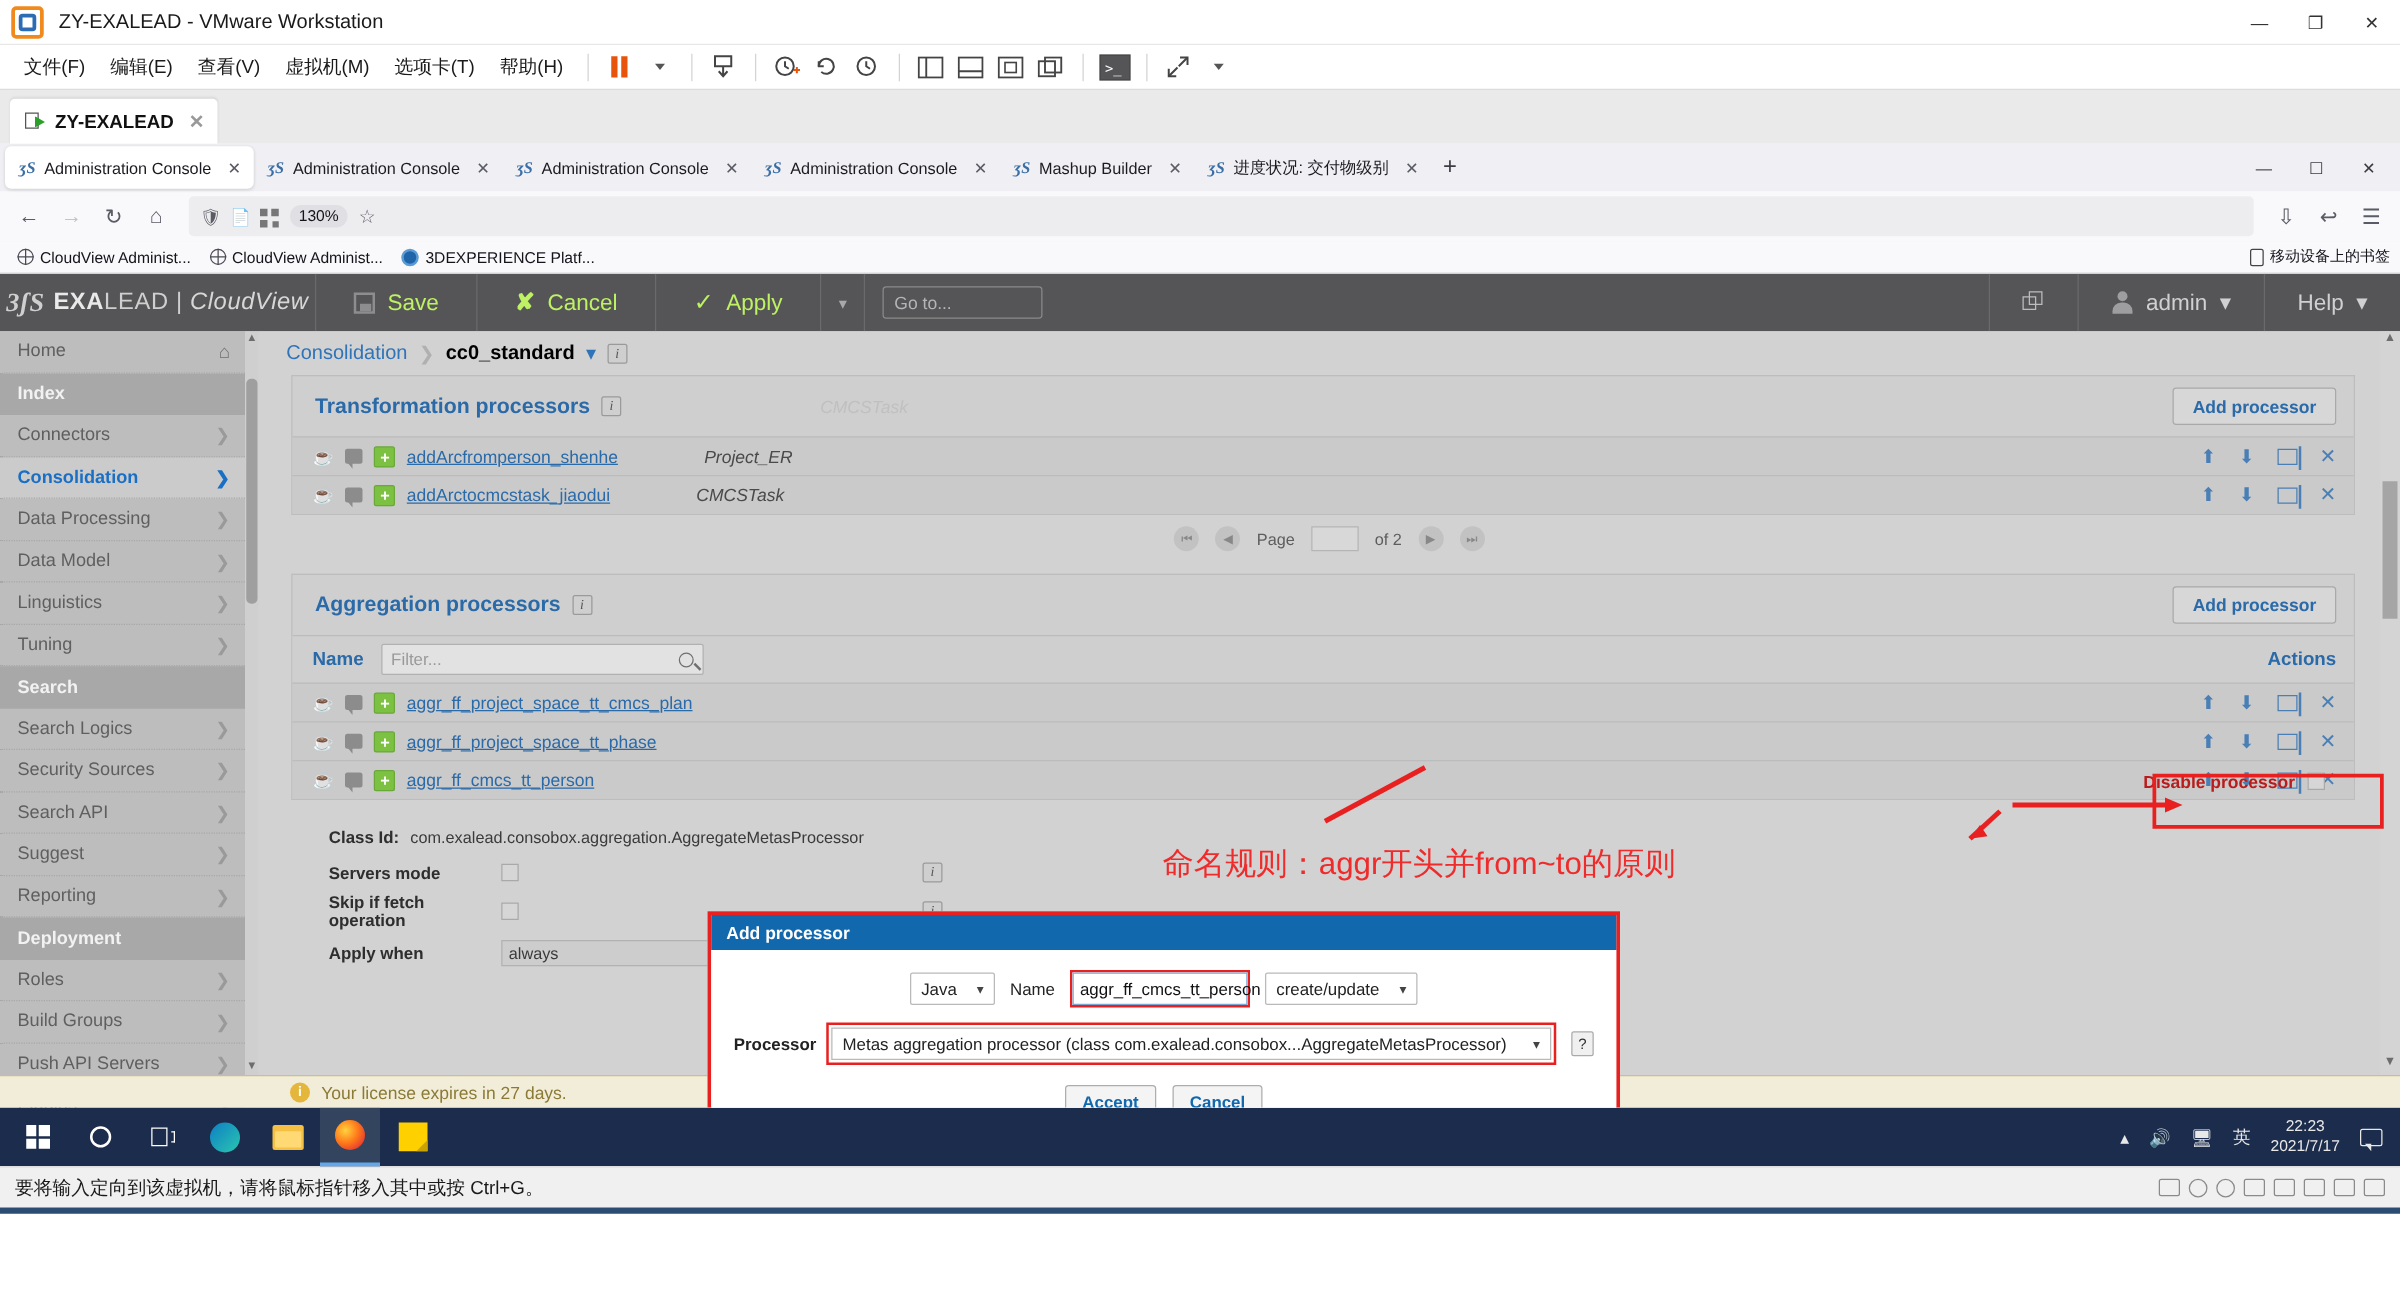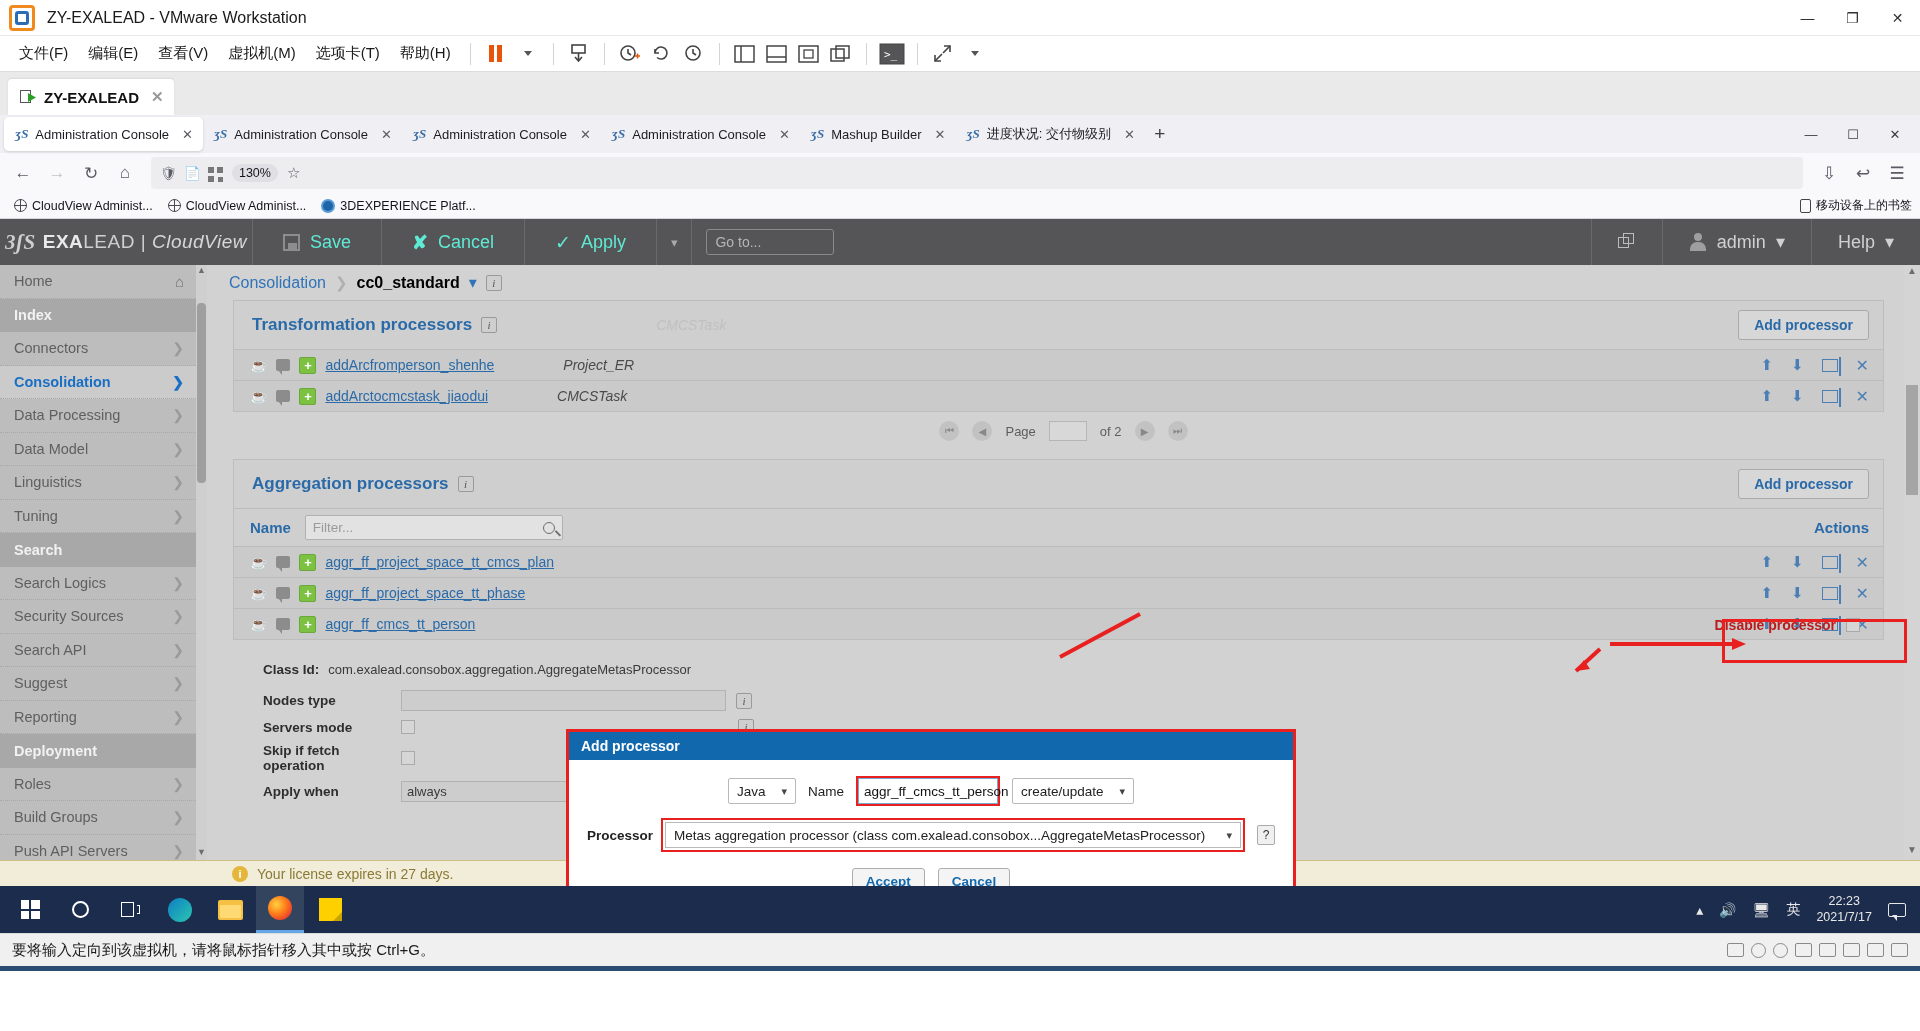--- a/index.html
+++ b/index.html
@@ -89,21 +89,21 @@
   
   #app { position:relative; height:667px; background:#d2d2d2; overflow:hidden;}
   #app-toolbar { height:46px; background:#555557; display:flex; align-items:center; color:#cfcfcf;}
   .tb-sep { width:1px; height:46px; background:#6a6a6c;}
   #exa-logo { width:252px; display:flex; align-items:center; justify-content:center; gap:7px;
               font-size:19px; letter-spacing:.5px;}
   #exa-logo .mark { font-family:"Liberation Serif",serif; font-style:italic; font-weight:bold; font-size:21px;}
   #exa-logo .b1 { font-weight:bold; color:#e9e9e9;}
   #exa-logo .b2 { color:#cfcfcf;}
   #exa-logo .b3 { font-style:italic; color:#d7d7d7;}
-  .tb-btn { display:flex; align-items:center; gap:10px; padding:0 30px; height:46px; color:#5eead4; font-size:18px;}
+  .tb-btn { display:flex; align-items:center; gap:10px; padding:0 30px; height:46px; color:#bef264; font-size:18px;}
   .tb-ico-save { width:17px;height:17px;border:2px solid #8d8d8f; position:relative;}
   .tb-ico-save:after{content:"";position:absolute;left:3px;bottom:0;width:9px;height:6px;background:#8d8d8f;}
   .tb-ico-x { font-size:19px; font-weight:bold;}
   .tb-ico-check { font-size:19px;}
   .tb-caret { padding:0 14px; color:#a9a9ab;}
   #goto-box { margin-left:14px; width:128px; height:26px; border:1px solid #8a8a8c; border-radius:3px;
               background:#555557; color:#b5b5b7; font-size:14px; display:flex; align-items:center; padding:0 8px;}
   .tb-right { margin-left:auto; display:flex; align-items:center; height:46px;}
   .tb-copy-ico { width:18px;height:18px;position:relative;}
   .tb-copy-ico i{position:absolute;border:1.6px solid #bdbdbf;}
@@ -696,25 +696,20 @@
           <span>Disable processor</span>
           <span class="cbox"></span>
         </div>
 
         <div id="details">
           <div class="det-line">
             <span class="det-lbl">Class Id:</span>
             <span class="det-val">com.exalead.consobox.aggregation.AggregateMetasProcessor</span>
           </div>
           <div class="fld-row">
-            <span class="fld-lbl">Nodes type</span>
-            <span class="fld-inp"></span>
-            <span class="i-badge">i</span>
-          </div>
-          <div class="fld-row">
             <span class="fld-lbl">Servers mode</span>
             <span class="cbox"></span>
             <span class="i-badge" style="margin-left:313px">i</span>
           </div>
           <div class="fld-row">
             <span class="fld-lbl">Skip if fetch operation</span>
             <span class="cbox"></span>
             <span class="i-badge" style="margin-left:313px">i</span>
           </div>
           <div class="fld-row">
@@ -740,20 +735,21 @@
     <svg id="arrow-svg" width="1920" height="667">
       <path d="M1576,452 L1600,430" stroke="#e8201f" stroke-width="4" fill="none"></path>
       <path d="M1576,452 l14,-2 l-6,-9 z" fill="#e8201f"></path>
       <path d="M1610,425 L1740,425" stroke="#e8201f" stroke-width="4" fill="none"></path>
       <path d="M1746,425 l-14,-6 l0,12 z" fill="#e8201f"></path>
       <path d="M1140,395 L1060,438" stroke="#e8201f" stroke-width="4" fill="none"></path>
     </svg>
 
     <div class="redbox" style="left:1722px; top:400px; width:185px; height:44px;"></div>
 
+    <div id="ann-text">命名规则：aggr开头并from~to的原则</div>
 
     <div id="modal-wrap">
       <div id="modal-title">Add processor</div>
       <div id="modal-body">
         <div class="m-row1">
           <span class="m-sel">
             <span>Java</span>
             <span class="cv">▾</span>
           </span>
           <span class="m-lbl">Name</span>

